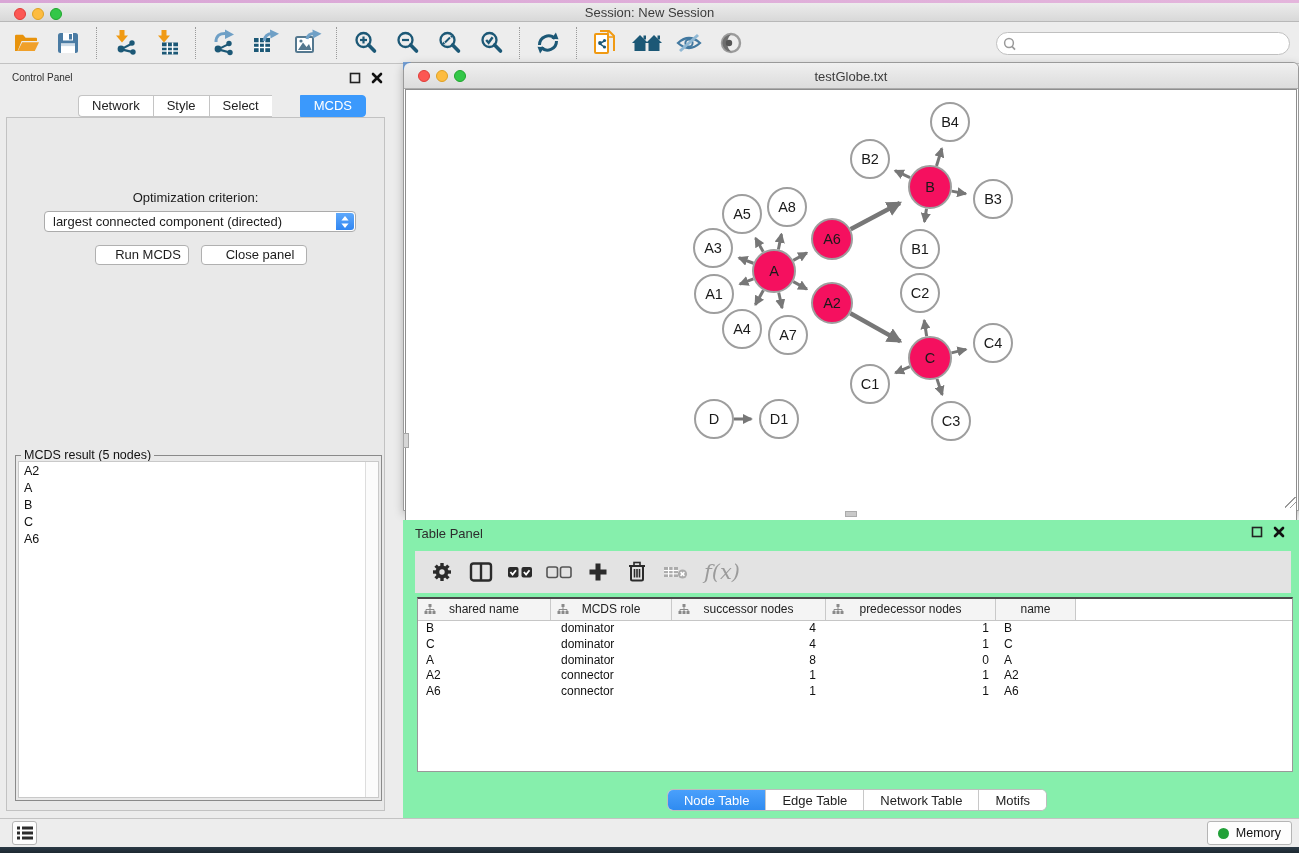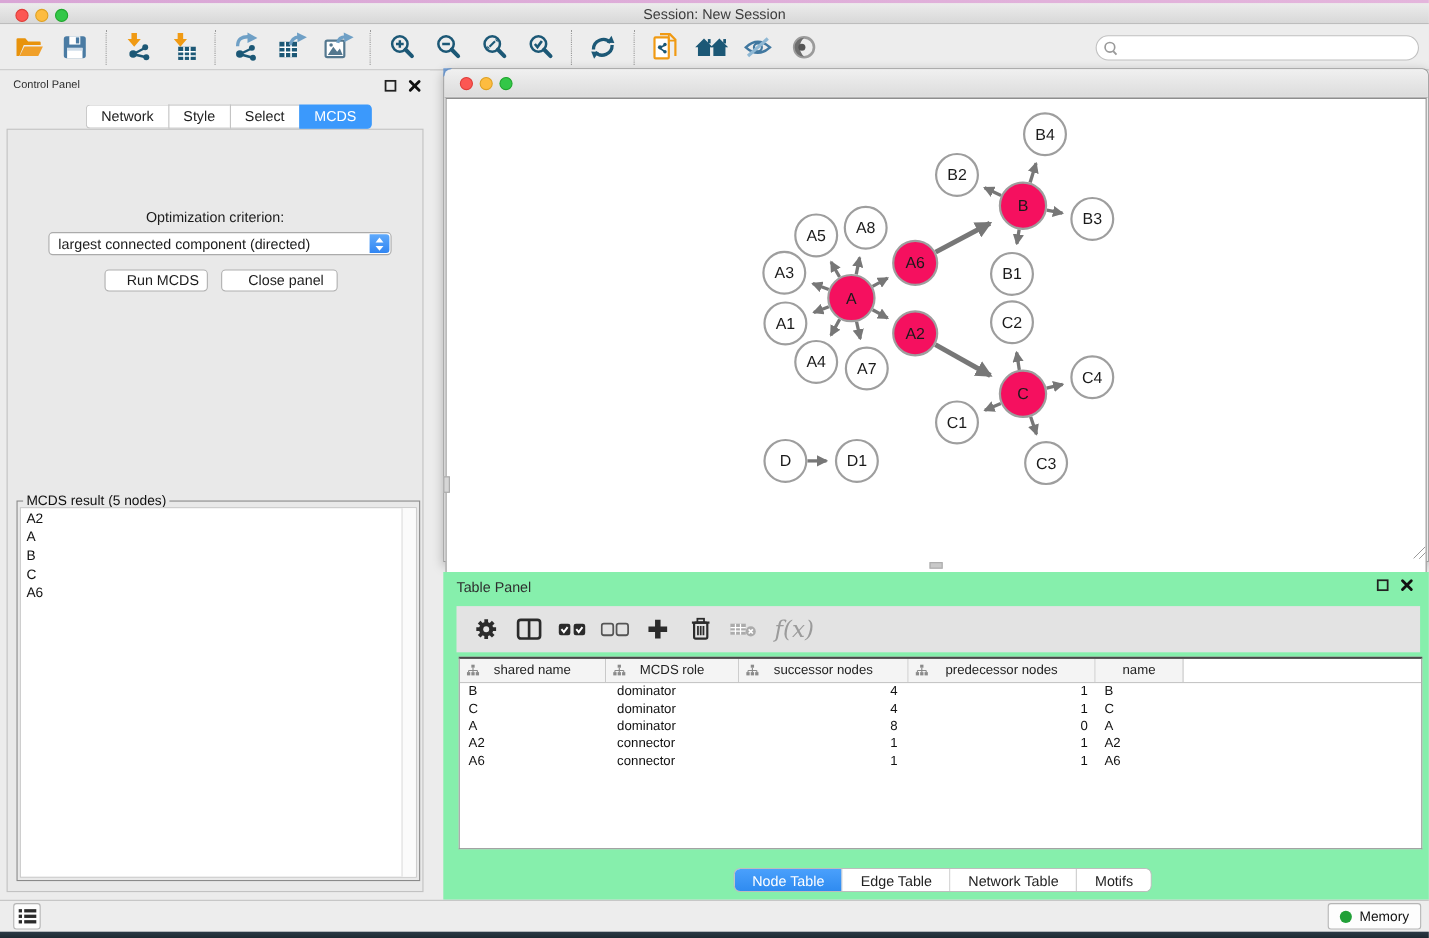--- a/index.html
+++ b/index.html
@@ -33,21 +33,21 @@
   .cpanel { position:absolute; left:0; top:64px; width:391px; height:754px; background:#ececec; }
   .cpanel-title { position:absolute; left:12px; top:8px; font-size:10px; color:#2d2d2d; }
   .panel-icons { position:absolute; right:8px; top:8px; display:flex; gap:10px; align-items:center; }
   .cp-body { position:absolute; left:6px; top:53px; width:379px; height:694px;
     background:#e9e9e9; border:1px solid #c2c2c2; }
   .cp-tabs { position:absolute; left:78px; top:31px; display:flex; z-index:3; }
   .cp-tab { height:22px; line-height:20px; padding:0 13px; font-size:13px; color:#222;
     background:#fff; border:1px solid #c4c4c4; border-right:none; cursor:pointer; }
   .cp-tab:first-child { border-radius:4px 0 0 4px; }
   .cp-tab:last-child { border-right:1px solid #c4c4c4; border-radius:0 4px 4px 0; }
-  .cp-tab.active { background:#3b99fc; border-color:#3b99fc; color:#fff; }
+  .cp-tab.active { background:#3b99fc; border-color:#3b99fc; color:#fff;margin-left:28px; }
   .opt-label { position:absolute; left:0; width:100%; top:72px; text-align:center;
     font-size:13px; color:#1c1c1c; }
   .combo { position:absolute; left:37px; top:93px; width:312px; height:21px; background:#fff;
     border:1px solid #ababab; border-radius:4px; font-size:13px; color:#1c1c1c;
     display:flex; align-items:center; padding-left:8px; cursor:pointer; }
   .combo .stepper { position:absolute; right:1px; top:1px; bottom:1px; width:18px;
     background:linear-gradient(#5fa9fb,#3186f2); border-radius:0 3px 3px 0;
     display:flex; align-items:center; justify-content:center; }
   .btn { position:absolute; height:20px; background:#fff; border:1px solid #b0b0b0;
     border-radius:4px; font-size:13px; color:#1c1c1c; text-align:center; line-height:18px; cursor:pointer;padding-left:12px; }
@@ -355,20 +355,21 @@
       </div>
     </div>
   </div>
 
   <div class="netwin">
     <div class="nw-corner"></div>
     <div class="netwin-titlebar">
       <span class="tl red" style="left:14px"></span>
       <span class="tl yel" style="left:32px"></span>
       <span class="tl grn" style="left:50px"></span>
+      <div class="title">testGlobe.txt</div>
     </div>
     <div class="net-canvas">
       <svg id="graph-svg" width="892" height="421" viewBox="0 0 892 421">
         <defs>
           <marker id="arrowhead" viewBox="0 0 10 10" refX="8.5" refY="5" markerWidth="3.4" markerHeight="3.4" orient="auto">
             <path d="M0 0 L10 5 L0 10 Z" fill="#777"></path>
           </marker>
         </defs>
         <g id="edges-layer">
             <line x1="357.230235352432" y1="161.8163567215194" x2="349.5454267181004" y2="148.12779134161627" stroke="#777777" stroke-width="3" marker-end="url(#arrowhead)"></line>

